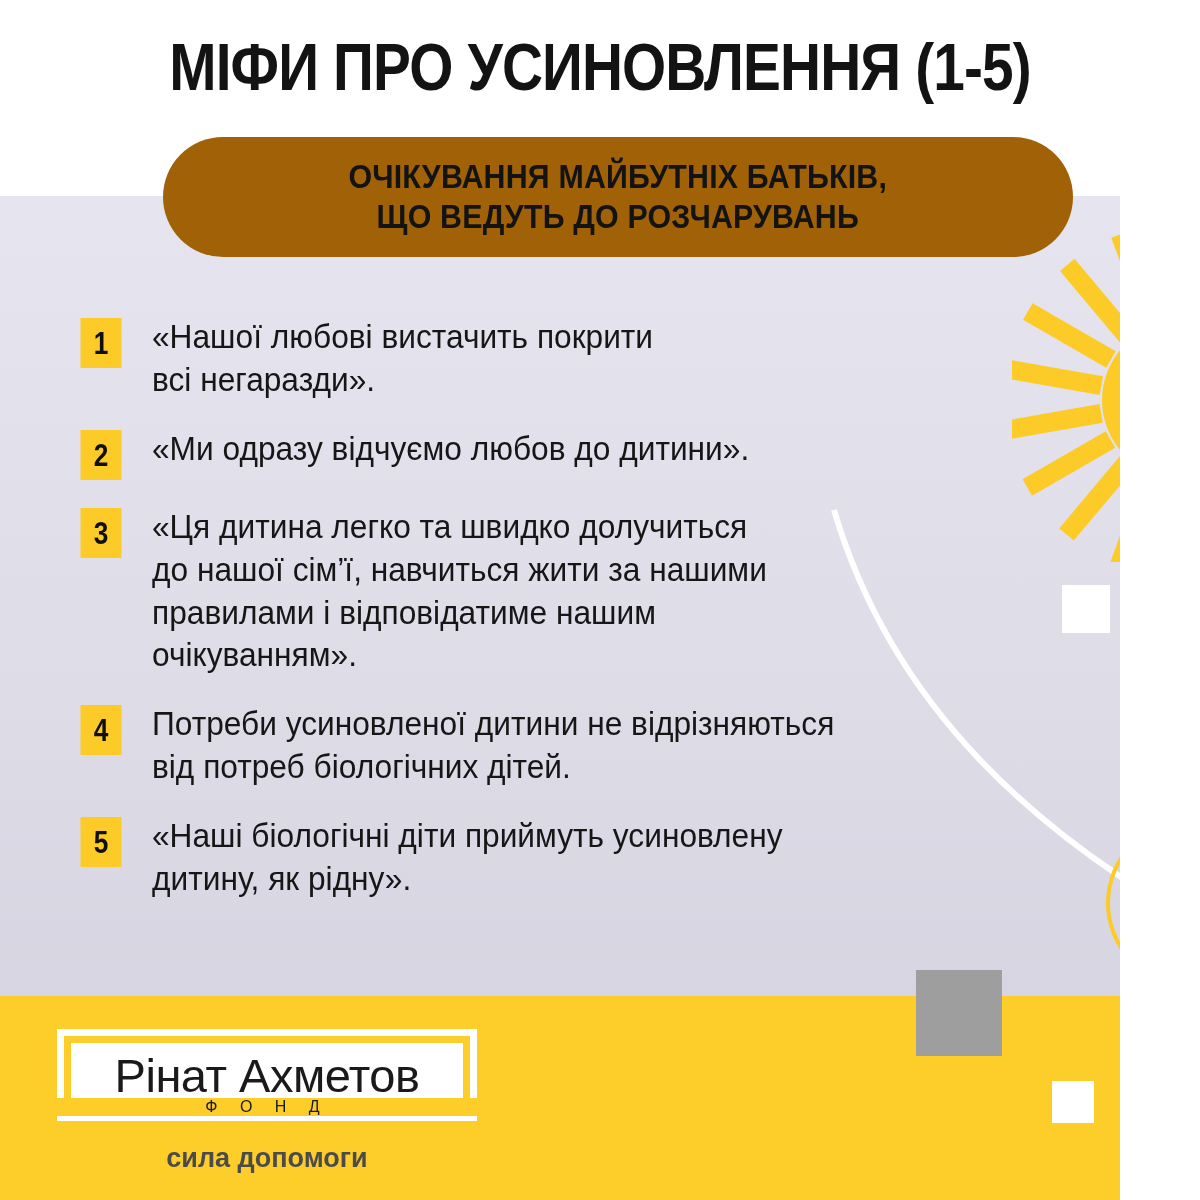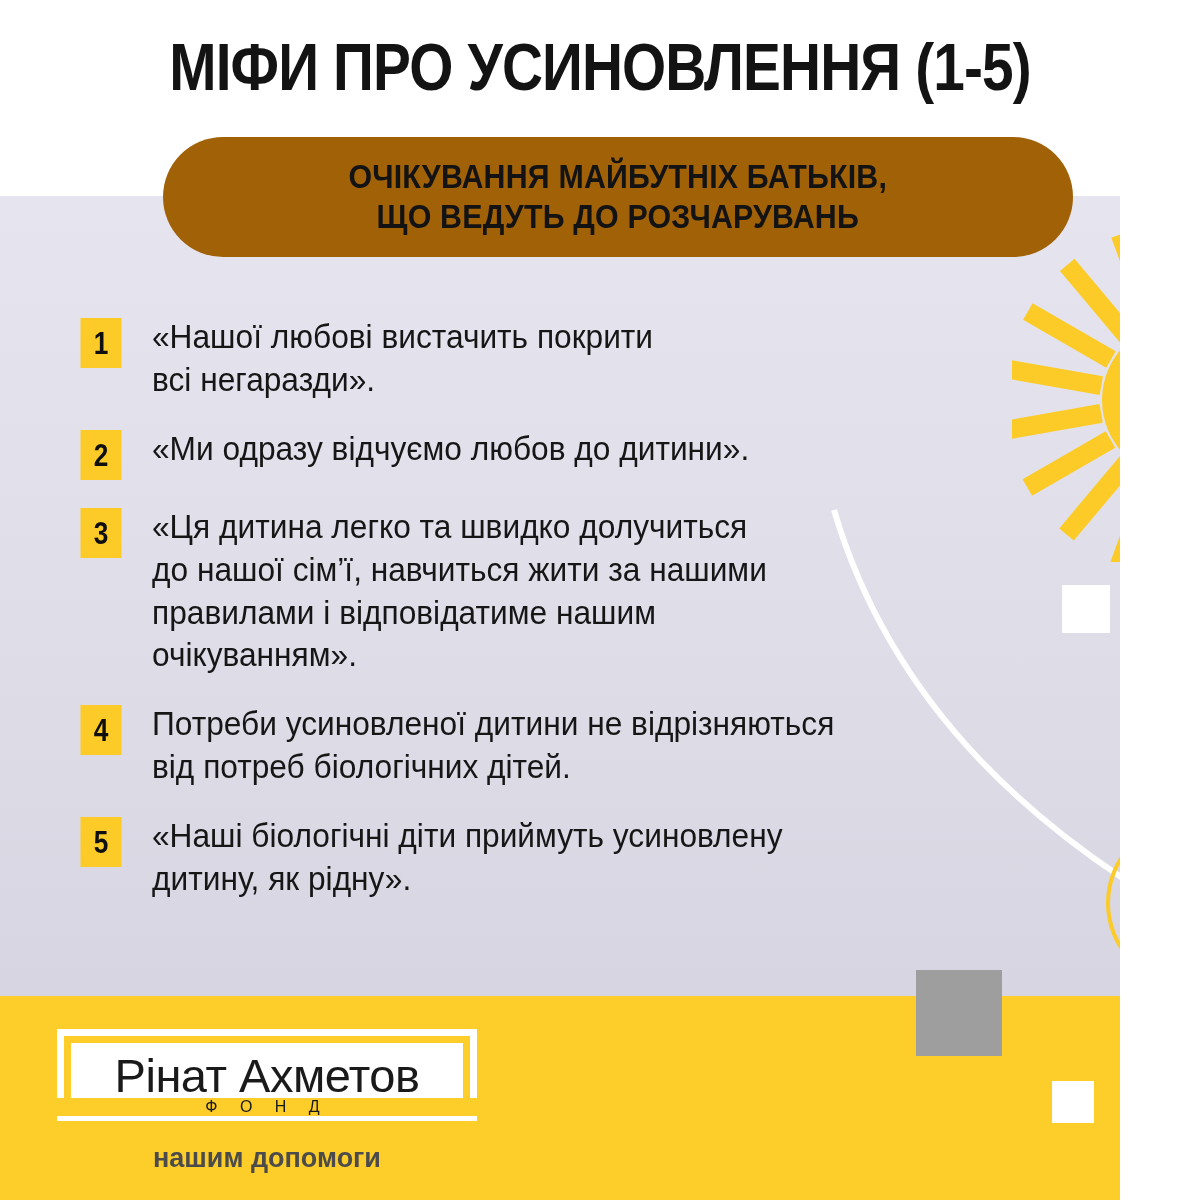--- a/index.html
+++ b/index.html
@@ -323,15 +323,15 @@
   </div>
 
   <div class="logo-frame">
     <div class="logo-inner">
       <span class="logo-name">Рінат Ахметов</span>
     </div>
   </div>
   <div class="logo-fond">
     <span>Ф О Н Д</span>
   </div>
-  <div class="tagline">нашим допомоги</div>
+  <div class="tagline">сила допомоги</div>
 
 </div>
 
 </body></html>

